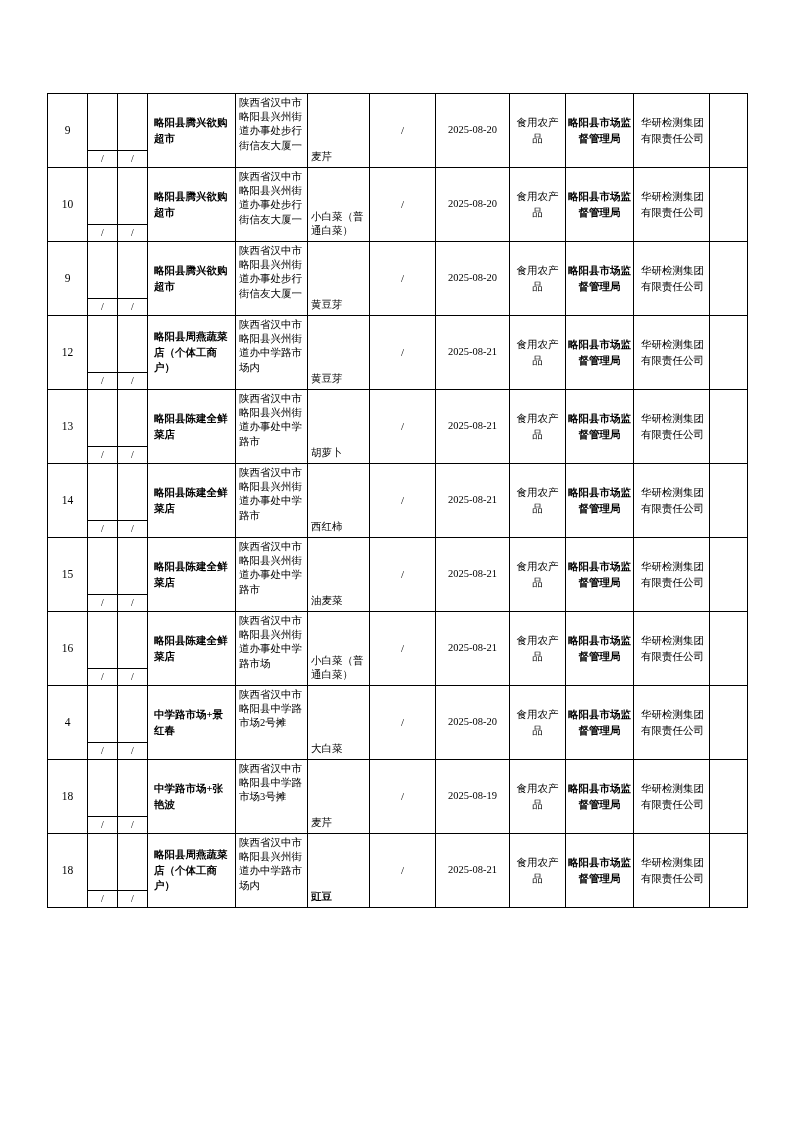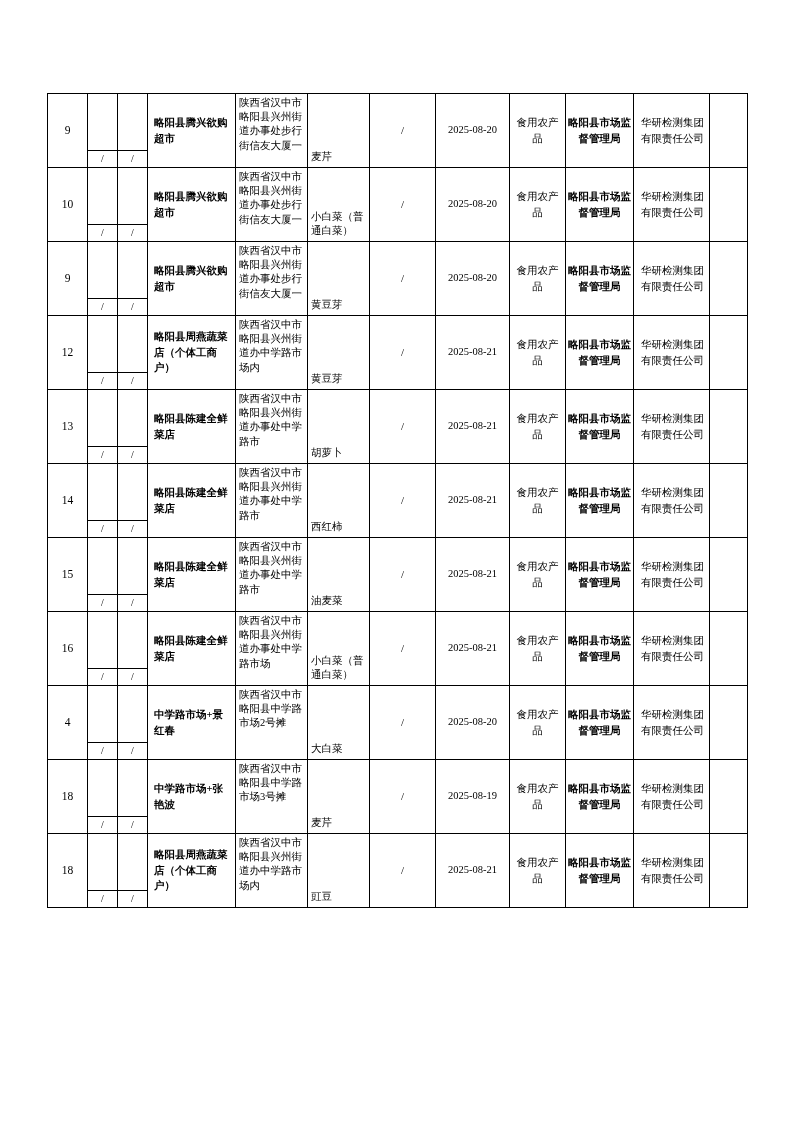--- a/index.html
+++ b/index.html
@@ -517,21 +517,21 @@
             </td>
             <td>
               <div class="subslash">/</div>
             </td>
             <td>
               <div class="cell-inner v-name">略阳县周燕蔬菜店（个体工商户）</div>
             </td>
             <td style="vertical-align: top;">
               <div class="cell-inner v-addr">陕西省汉中市略阳县兴州街道办中学路市场内</div>
             </td>
-            <td style="vertical-align: bottom;">
+            <td style="vertical-align: bottom; font-weight: bold;">
               <div class="cell-inner v-item">豇豆</div>
             </td>
             <td>
               <div class="cell-inner slash v-center">/</div>
             </td>
             <td>
               <div class="cell-inner v-center">2025-08-21</div>
             </td>
             <td>
               <div class="cell-inner v-center" style="line-height:1.45">食用农产品</div>

